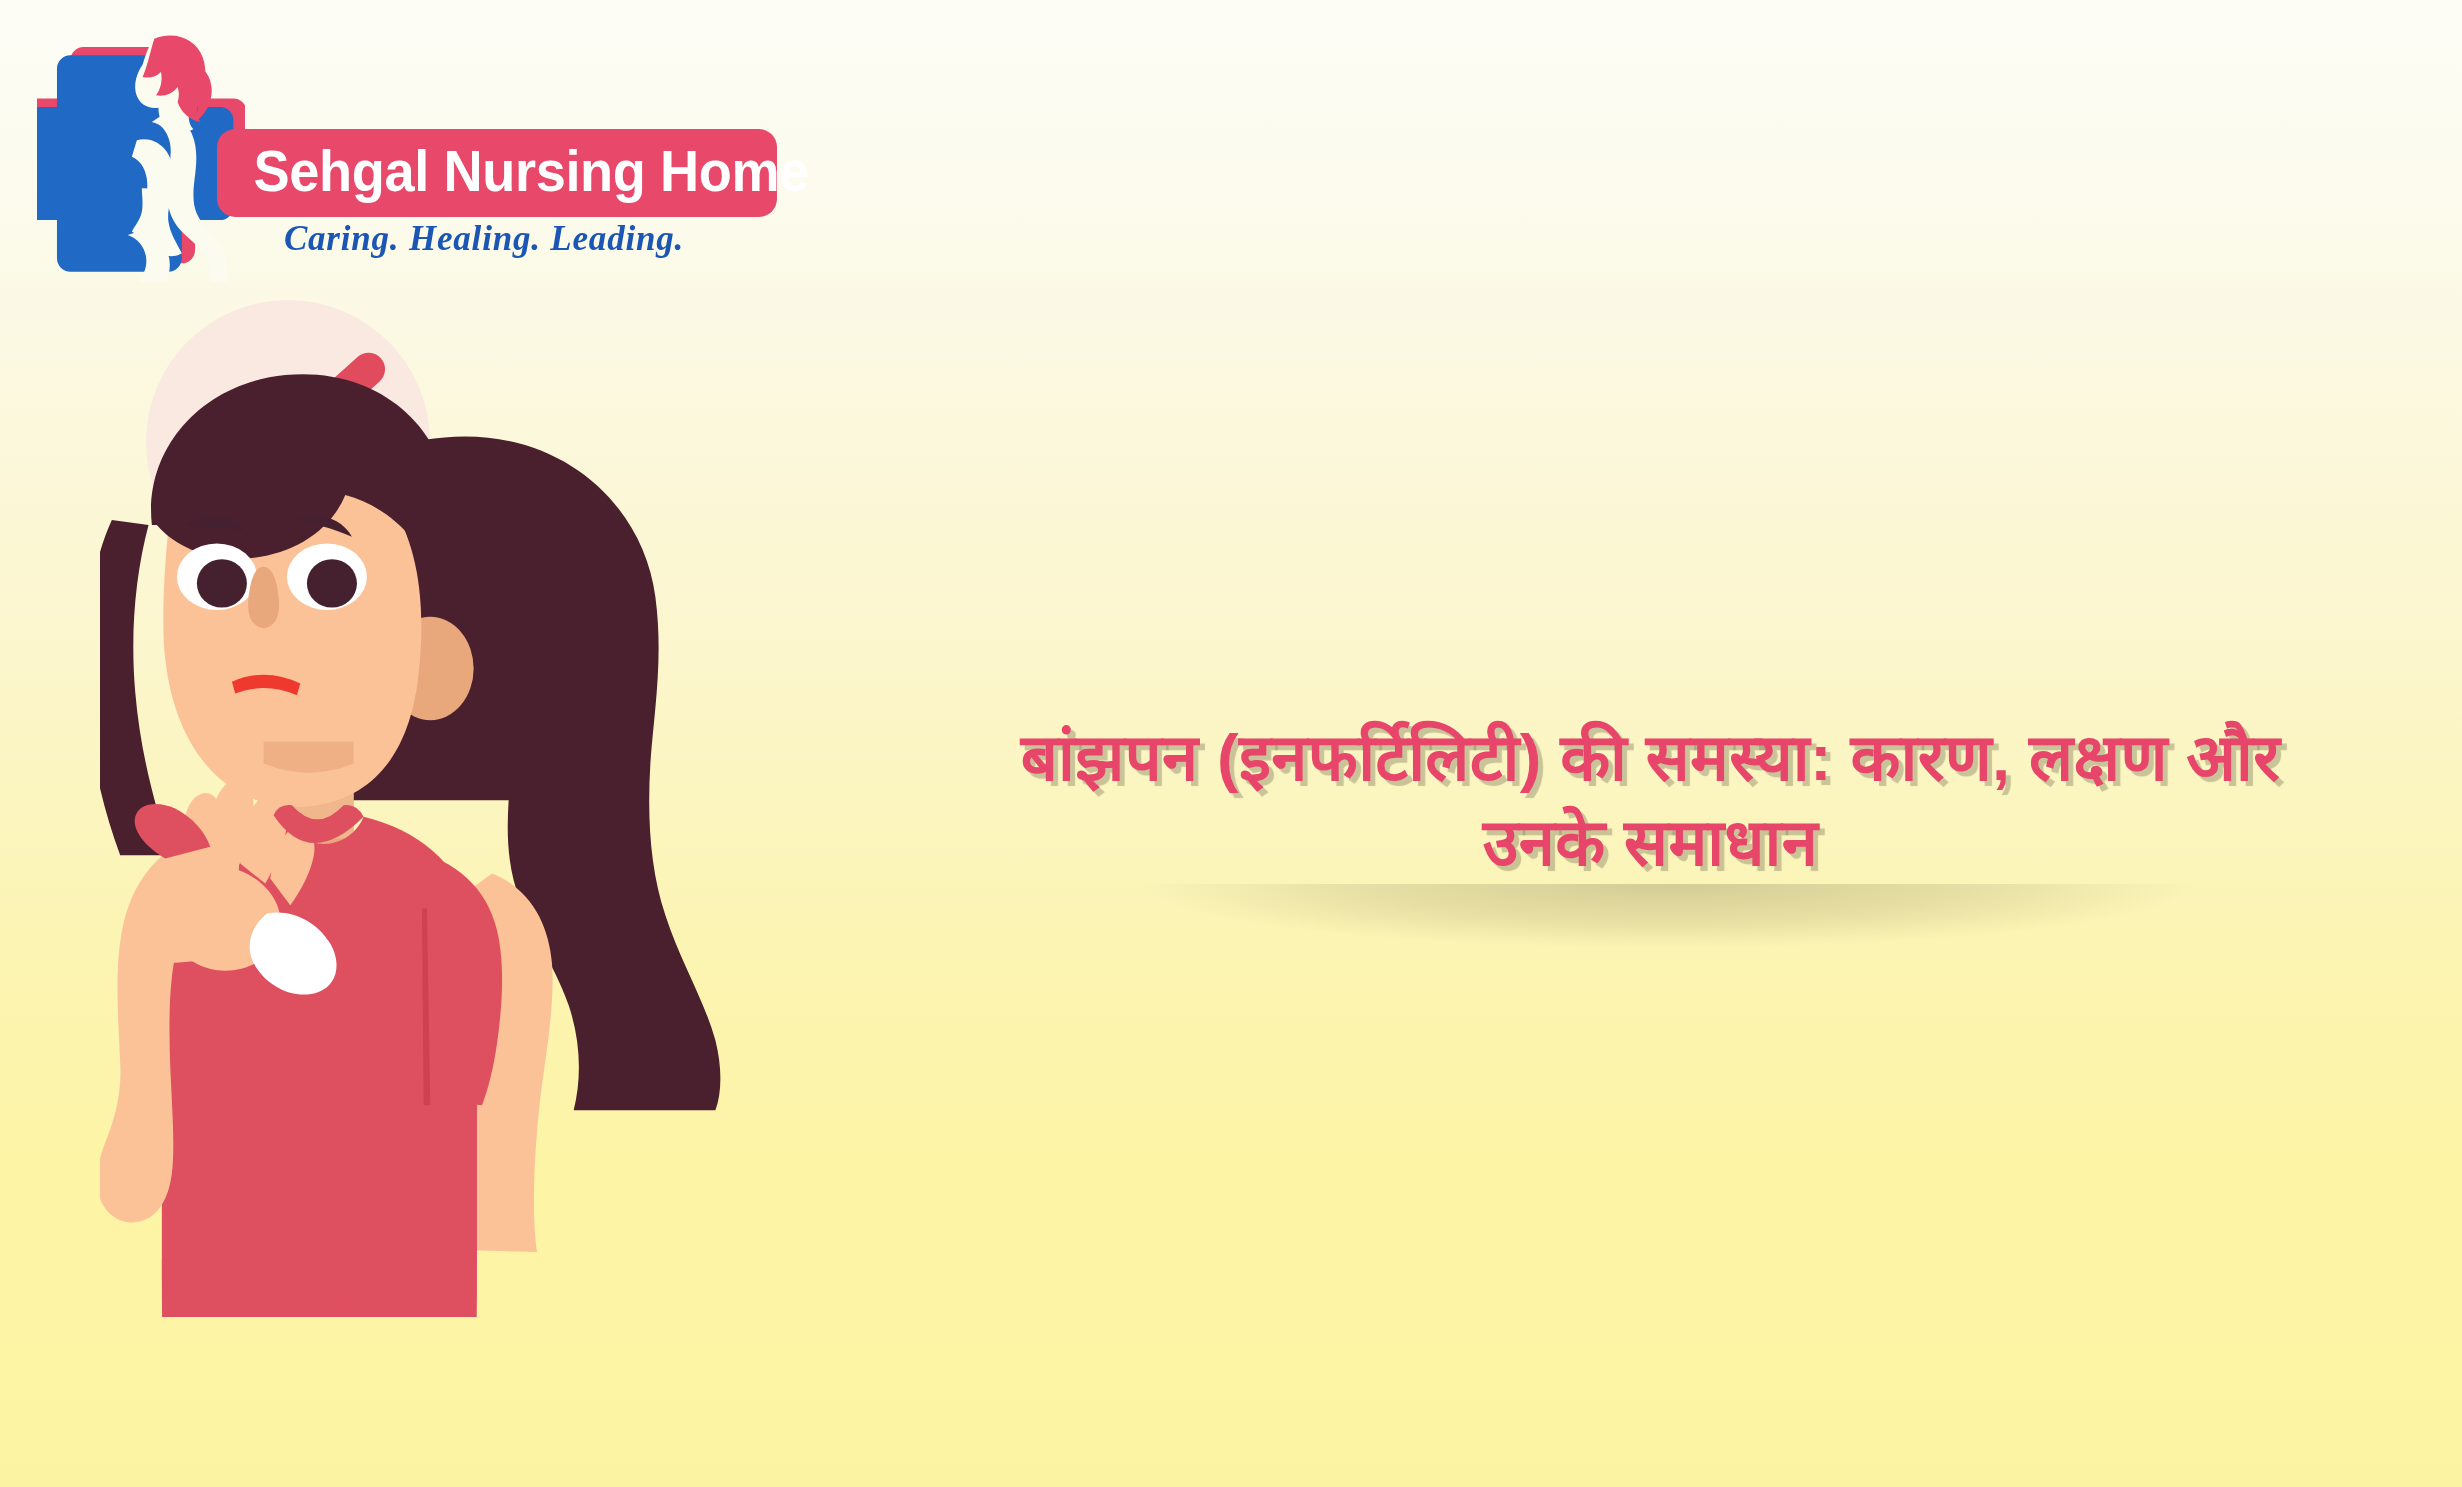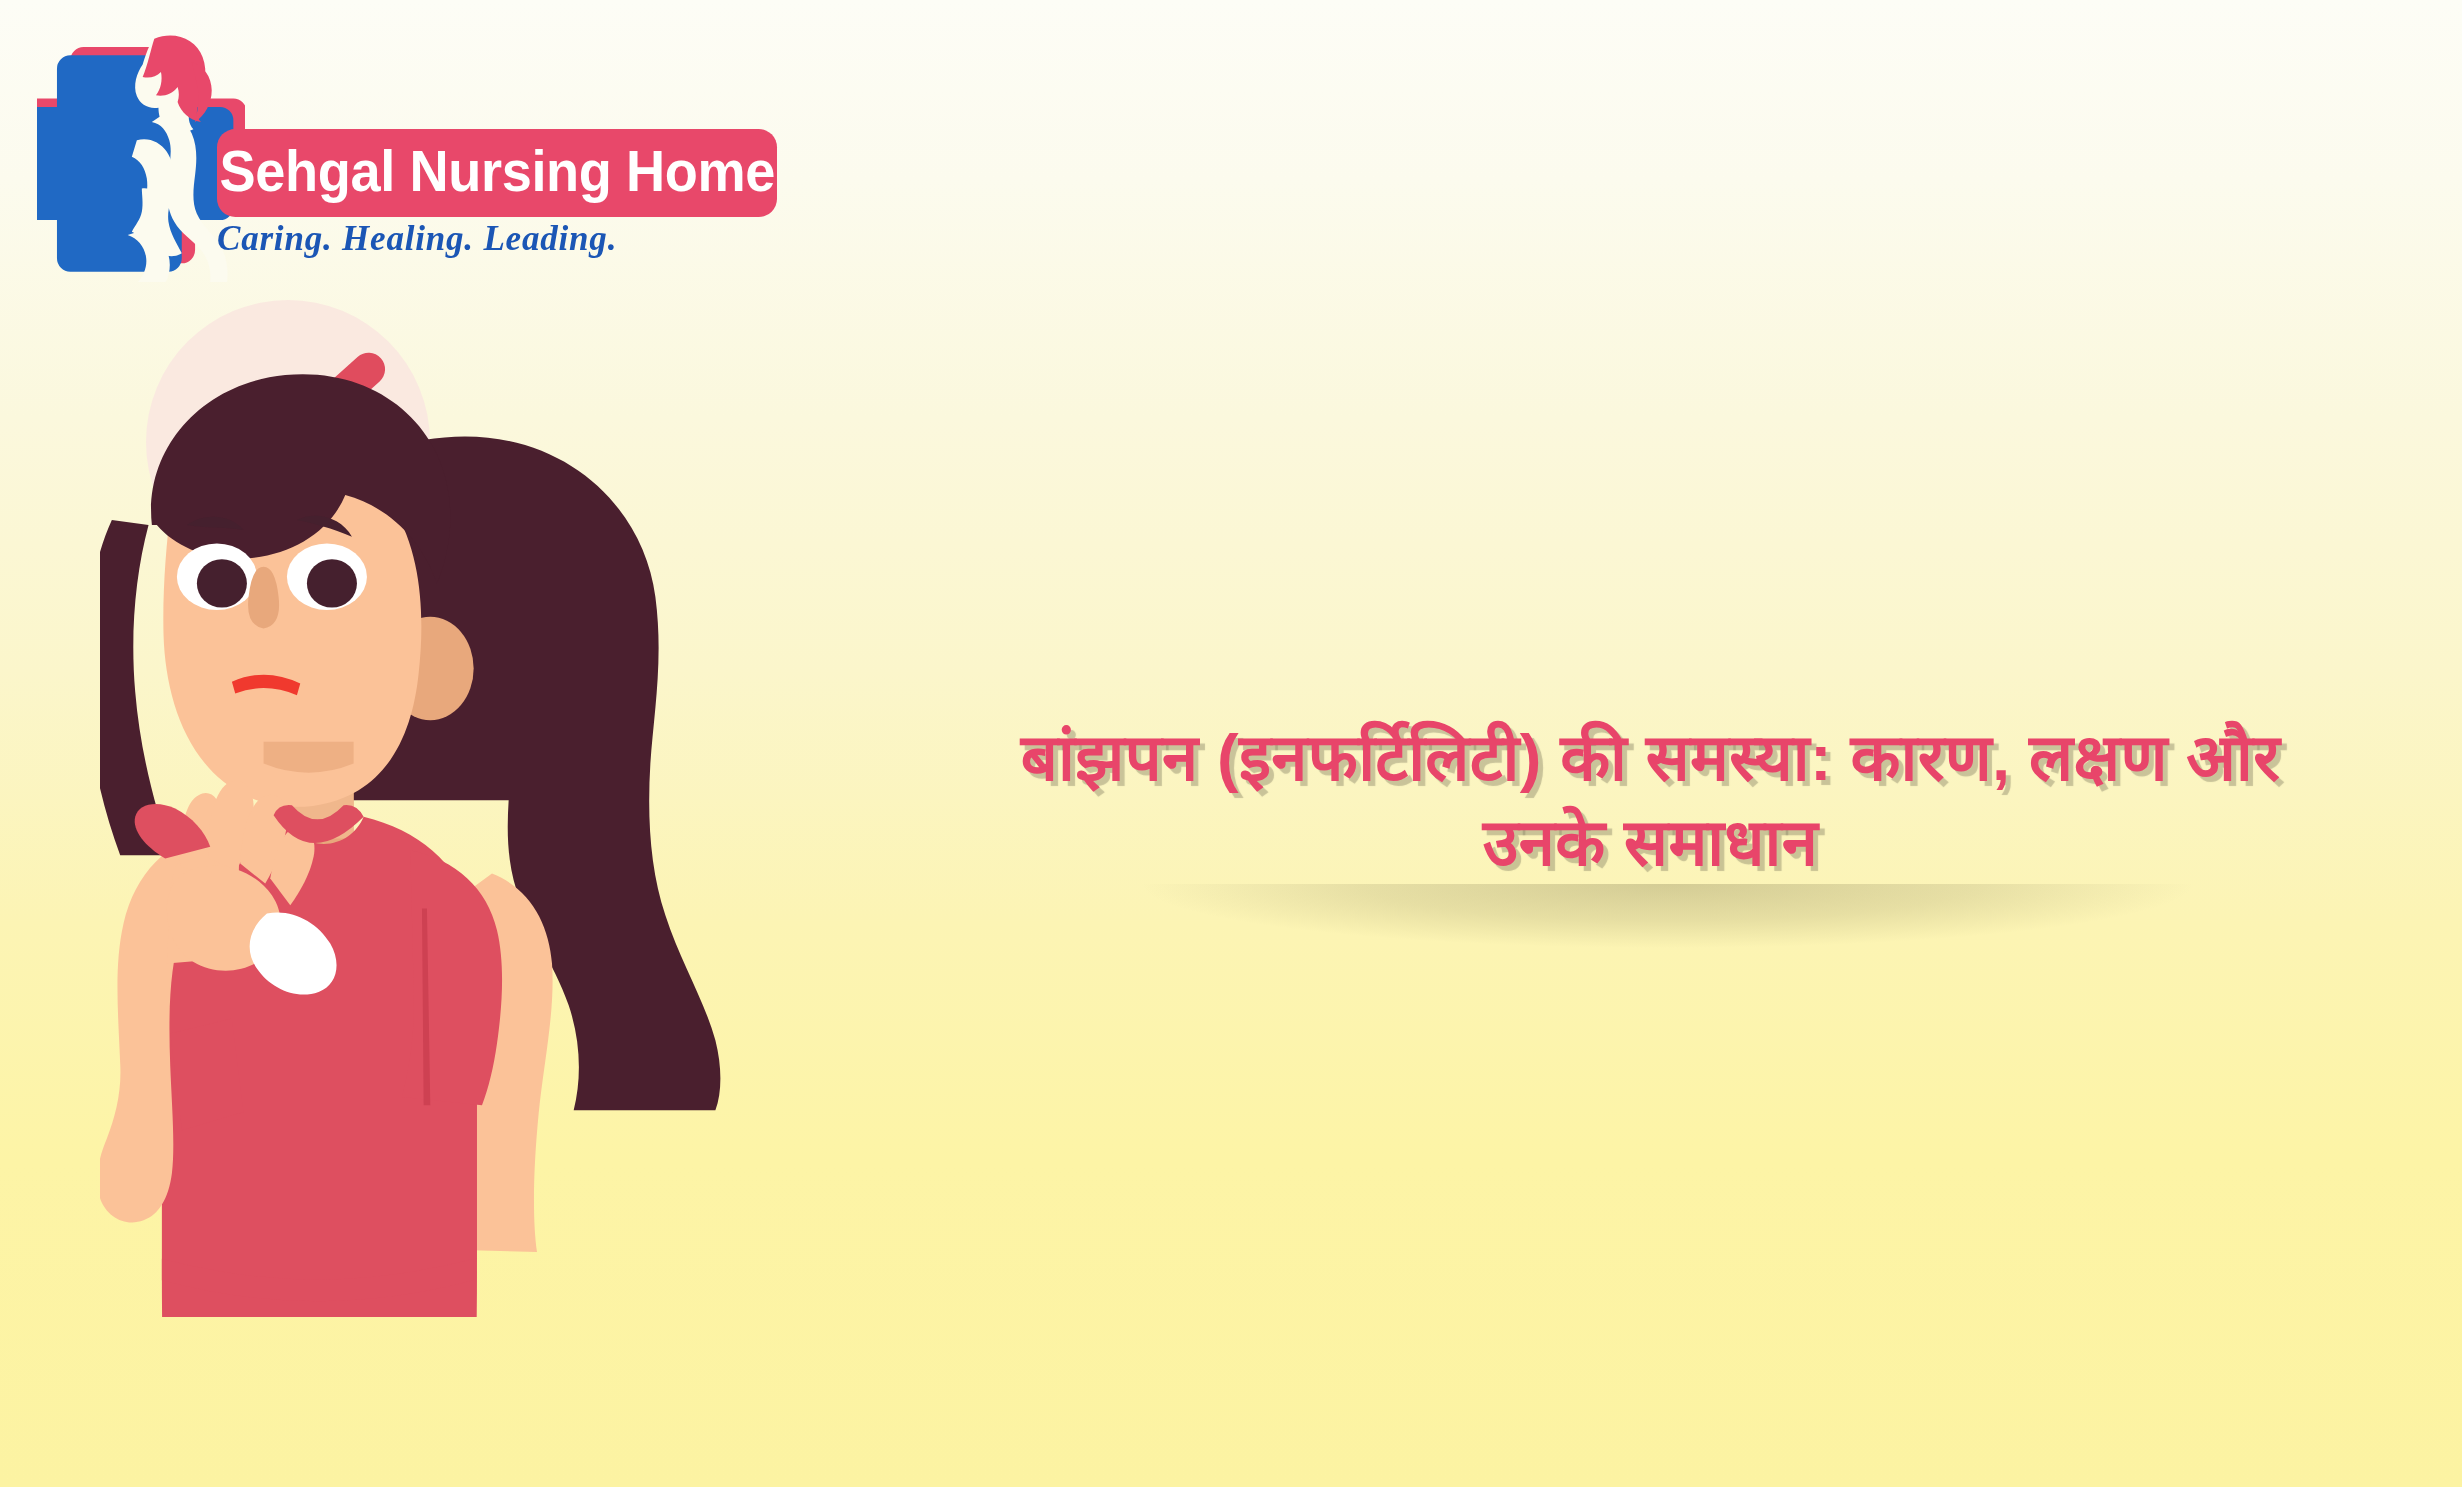--- a/index.html
+++ b/index.html
@@ -45,38 +45,38 @@
   #logo-banner {
     position: absolute;
     left: 180px;
     top: 114px;
     width: 560px;
     height: 88px;
     background: #e8486a;
     border-radius: 18.3px;
     display: flex;
     align-items: center;
-    justify-content: center;
     box-sizing: border-box;
     padding: 0 22px 5px 22px;
   }
   #logo-banner-text {
     color: #ffffff;
     font-family: "Liberation Sans", sans-serif;
     font-weight: bold;
     font-size: 57px;
     letter-spacing: -0.4px;
     white-space: nowrap;
     transform: scaleX(0.95);
   }
   #logo-tagline {
     position: absolute;
-    left: 180px;
+    left: 167px;
     top: 204px;
     width: 560px;
+    text-align: center;
     color: #1b56b5;
     font-family: "Liberation Serif", serif;
     font-style: italic;
     font-weight: bold;
     font-size: 35px;
     letter-spacing: 0.8px;
   }
 
   
   #illustration {

